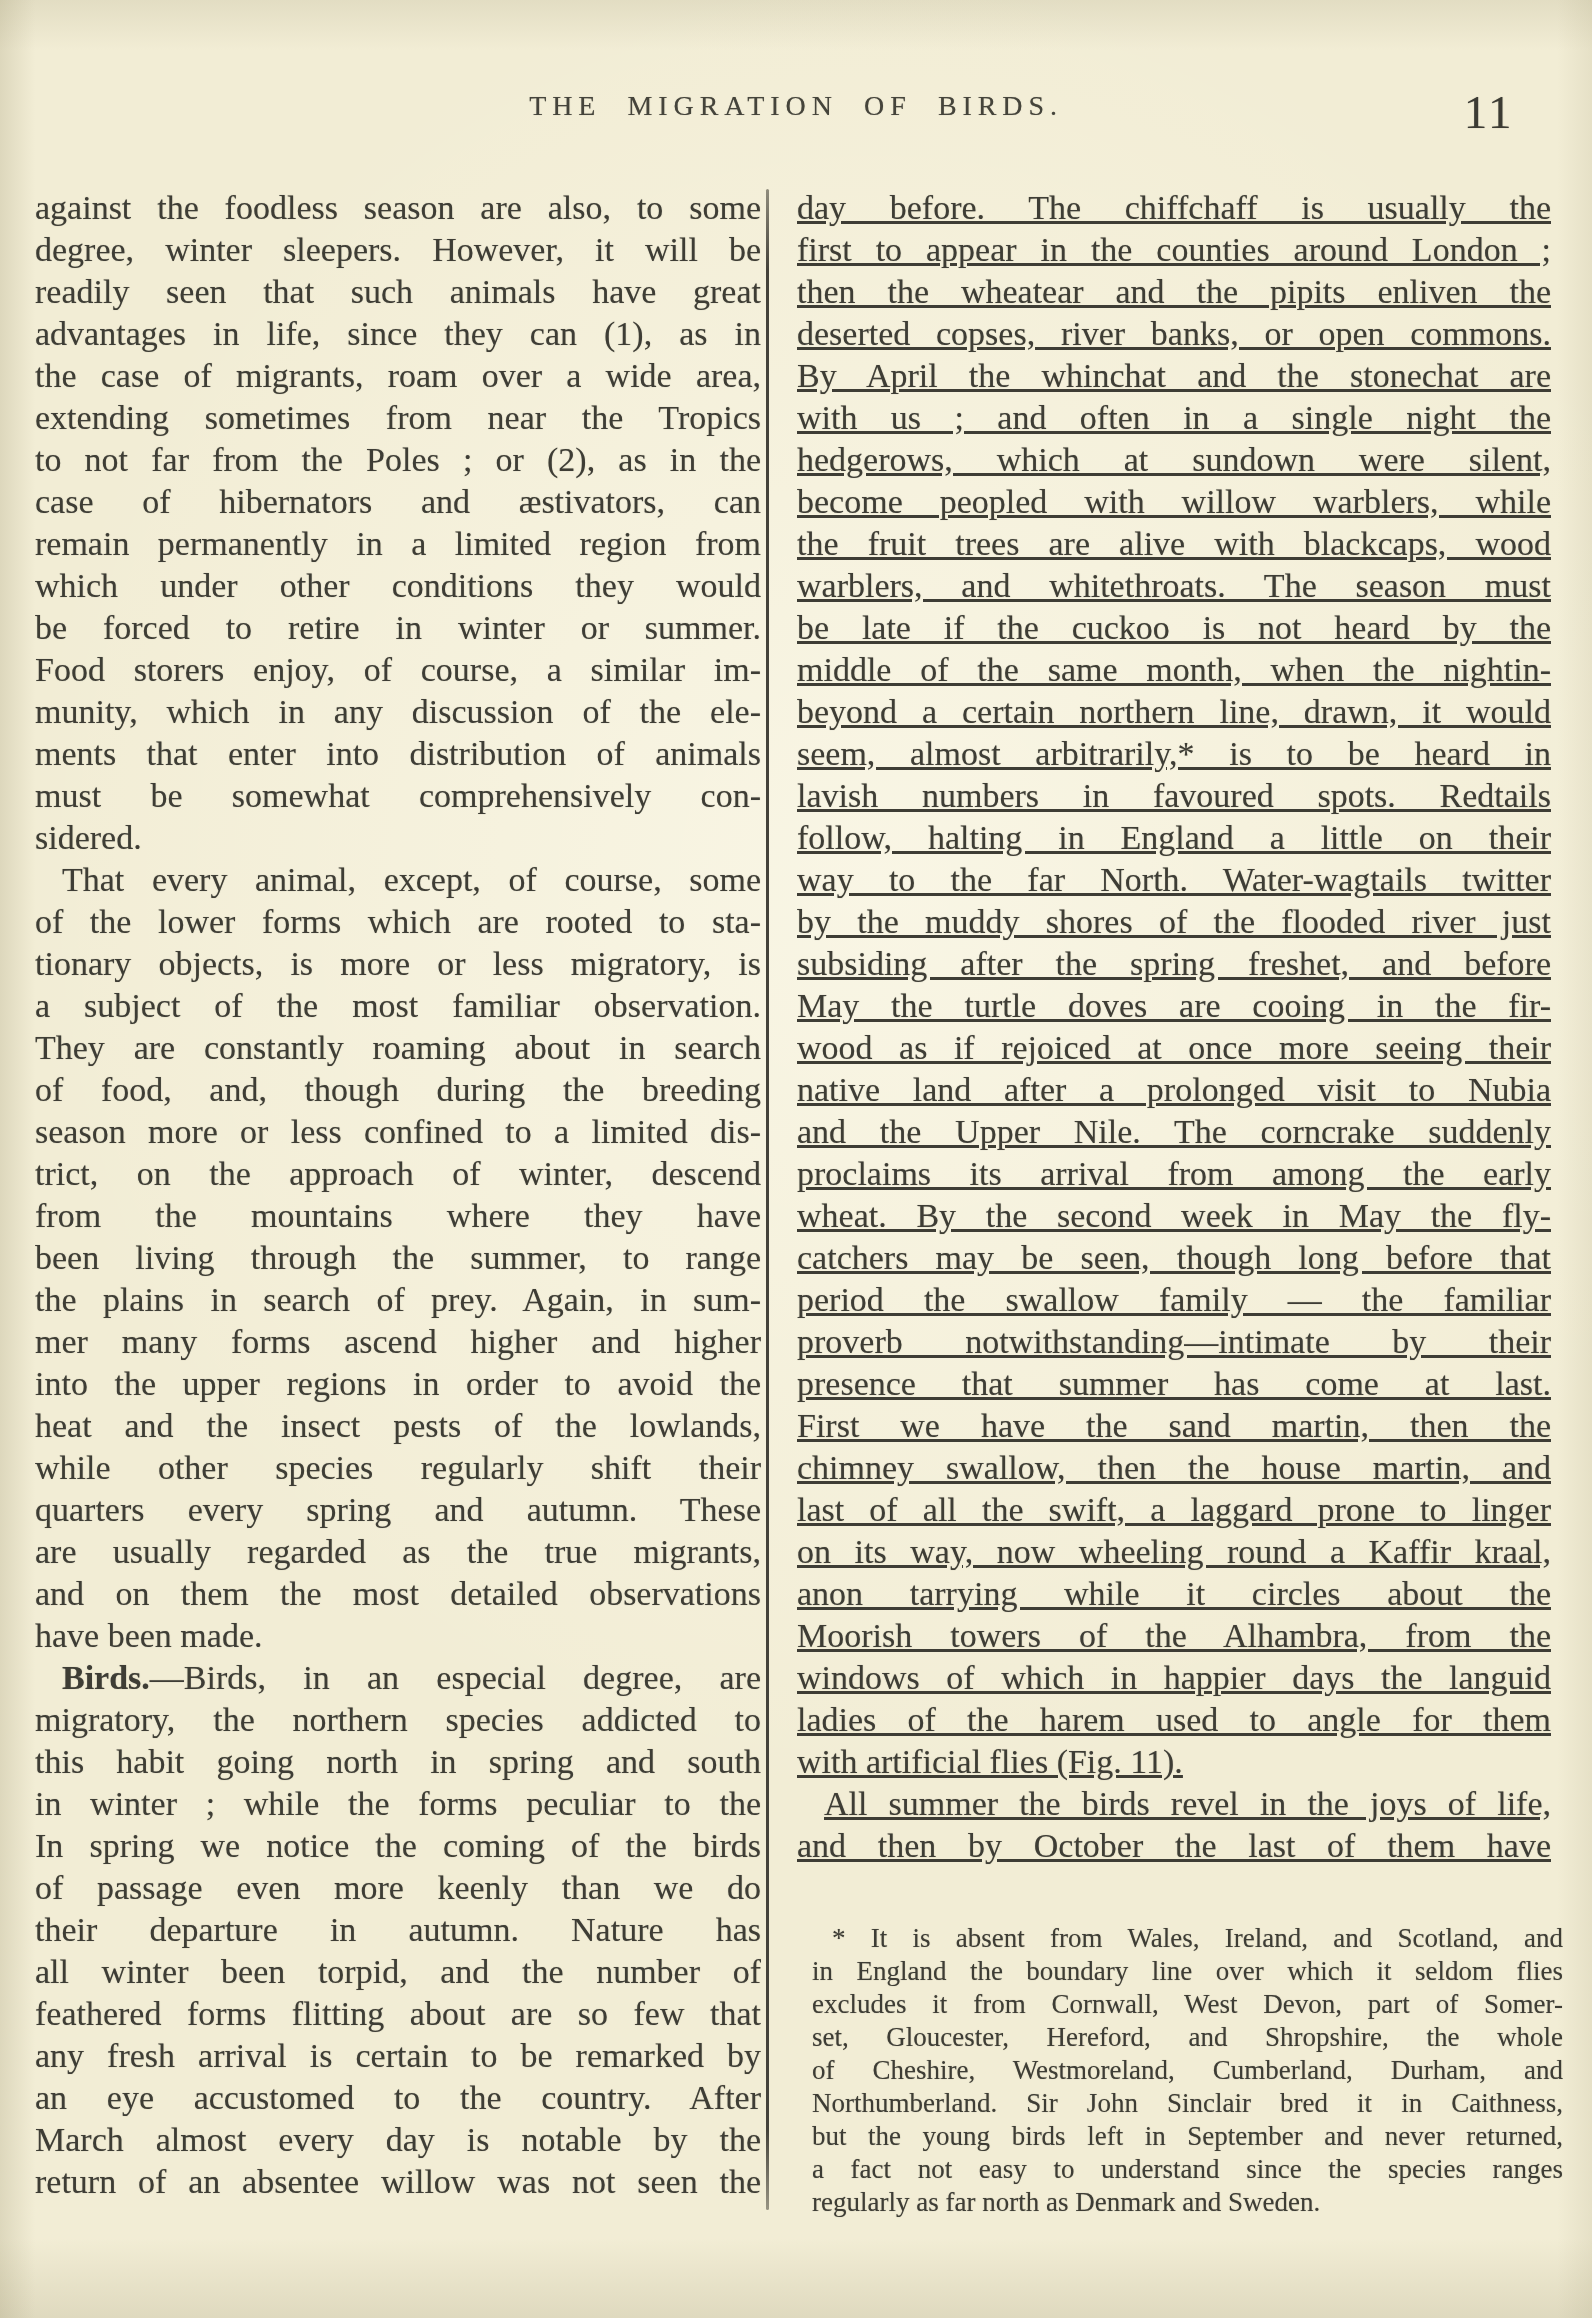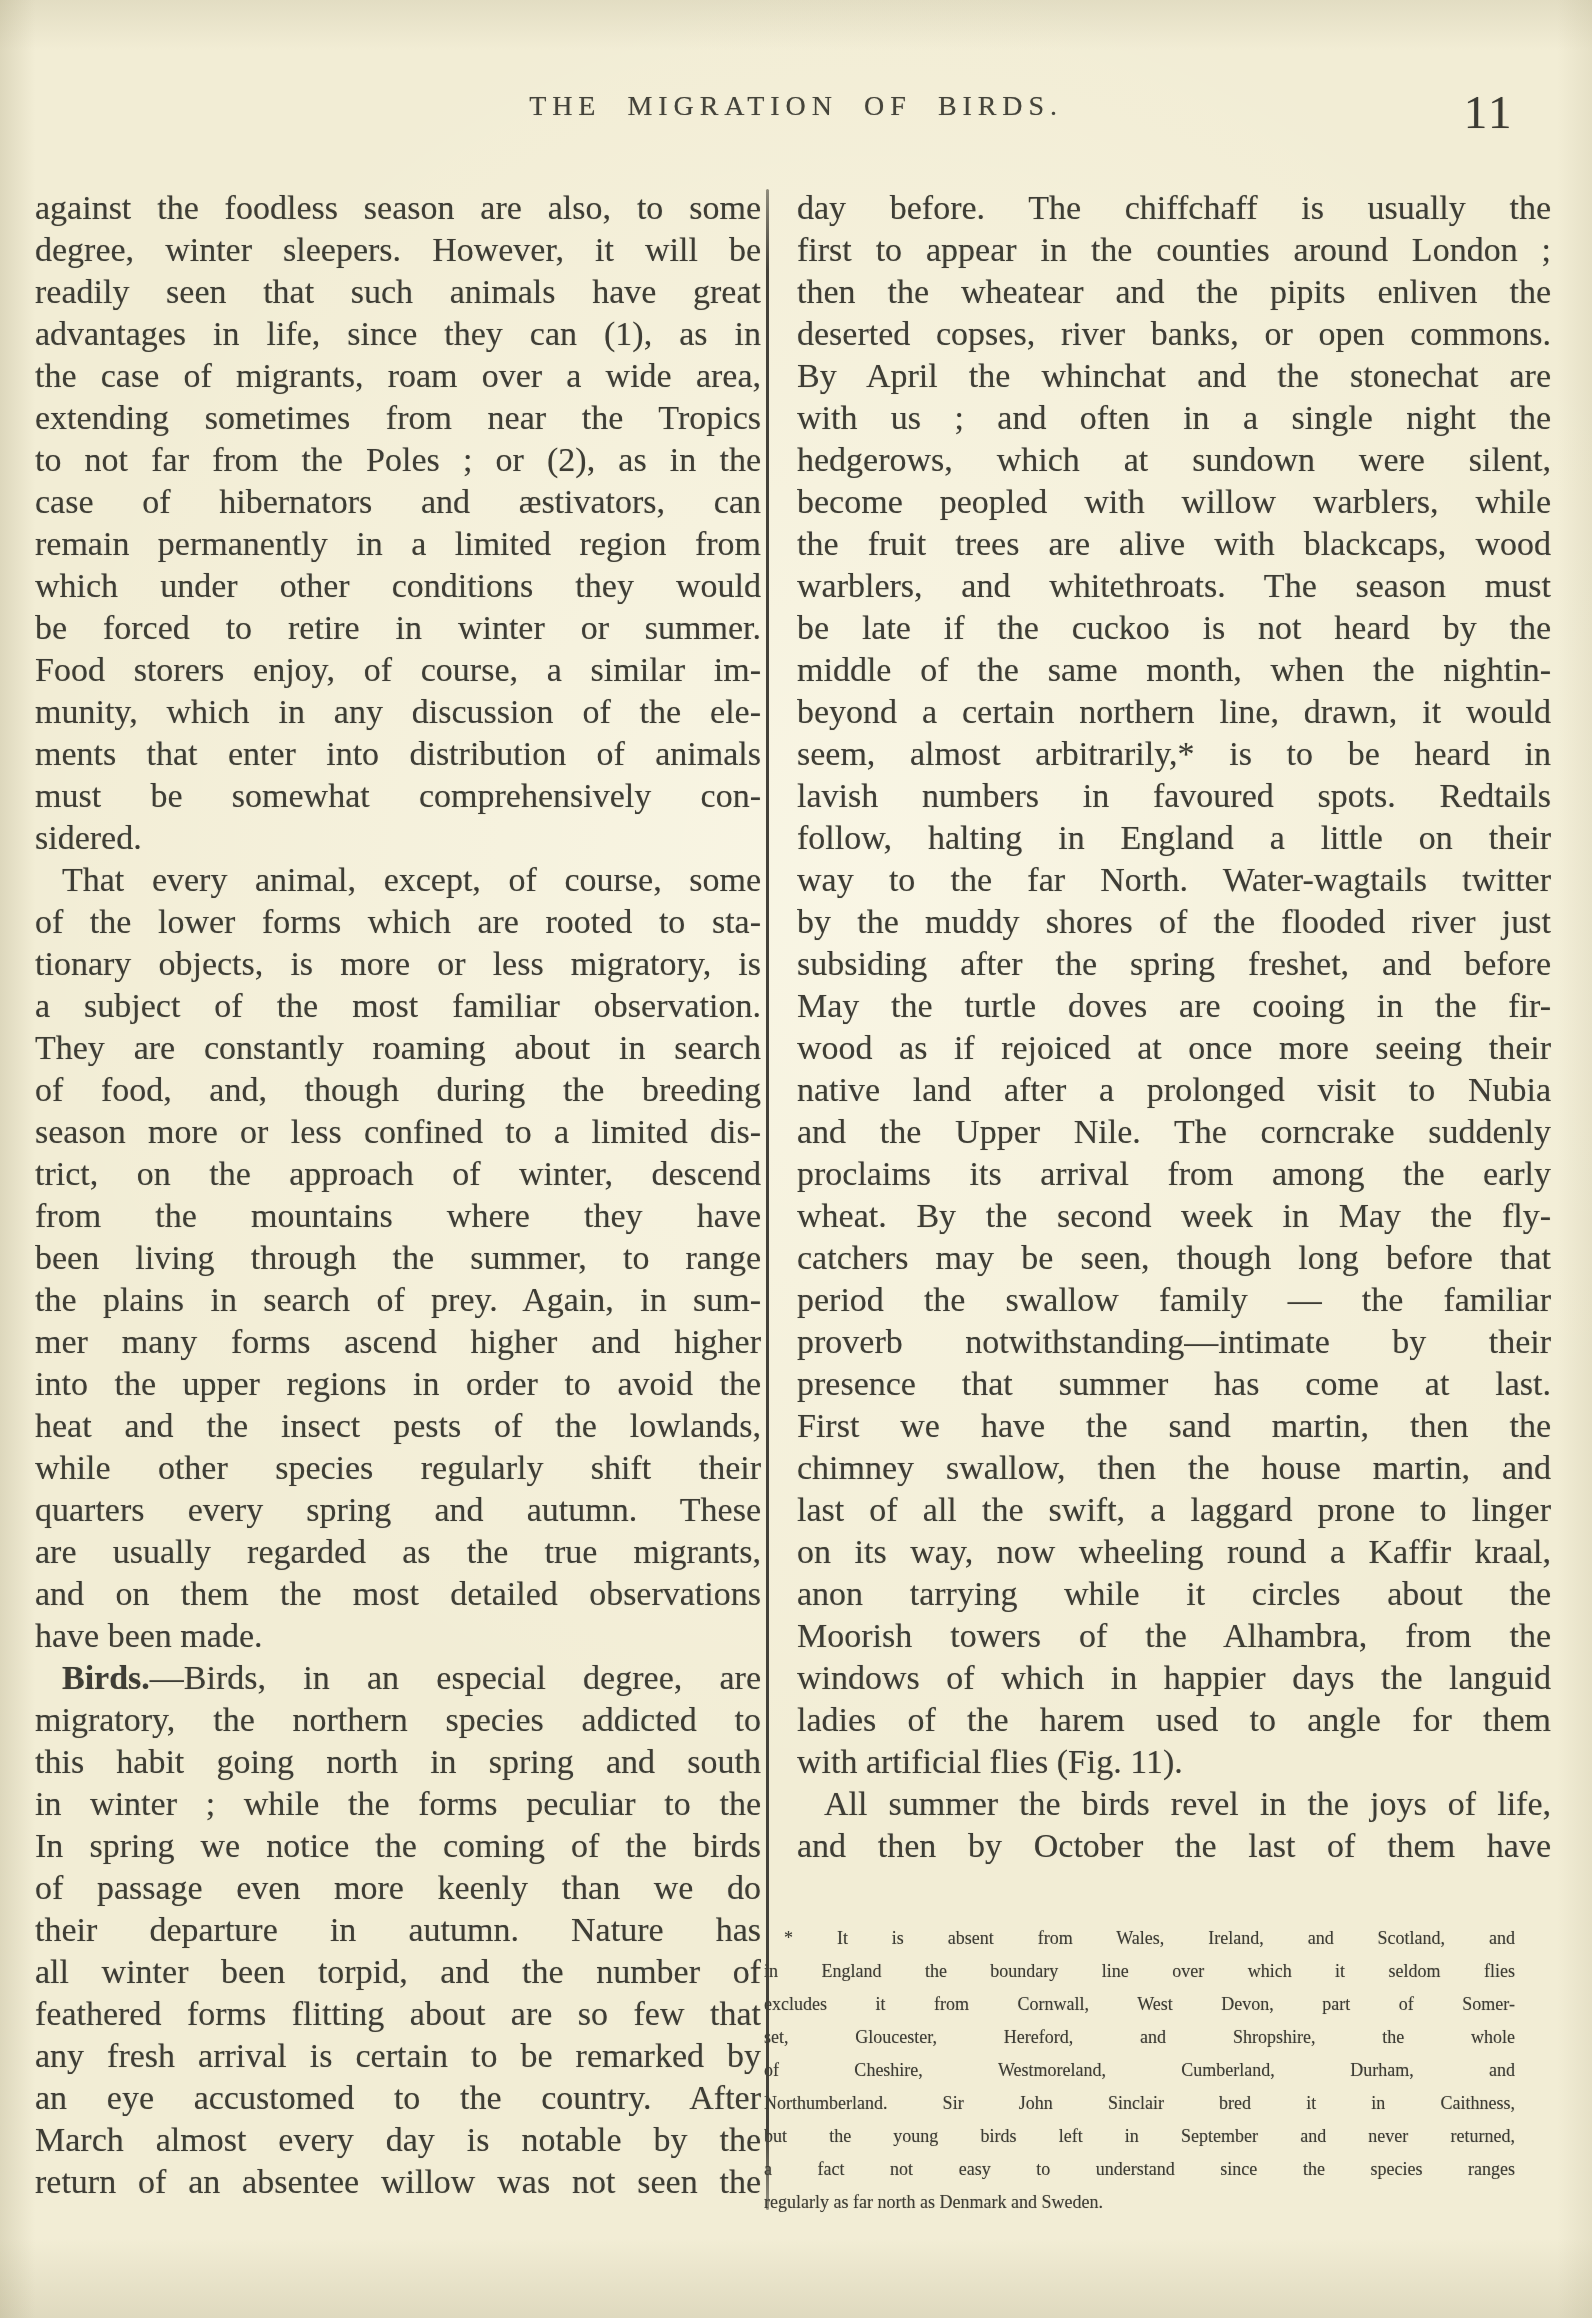--- a/index.html
+++ b/index.html
@@ -30,22 +30,22 @@
     text-shadow:0 0 0.8px rgba(60,59,51,0.5);
   }
   .divider{
     position:absolute;left:766px;top:189px;
     width:2.5px;height:2021px;
     background:linear-gradient(180deg, rgba(62,60,50,0.55) 0%, #44423a 4%, #44423a 96%, rgba(62,60,50,0.5) 100%);
     border-radius:1.7px;
   }
   .col{position:absolute;font-size:34px;}
   .lcol{left:35px;top:187px;width:726px;}
-  .rcol{left:797px;top:187px;width:754px;}
-  .fnote{left:764px;top:1922px;width:751px;font-size:18px;}
+  .rcol{left:797px;top:187px;width:754px;text-decoration:underline;}
+  .fnote{left:812px;top:1922px;width:751px;font-size:27px;}
   .line{
     text-align:justify;
     text-align-last:justify;
     overflow:hidden;
     text-shadow:0 0 1px rgba(62,61,53,0.42);
   }
   .lcol .line{height:42px;line-height:42px;}
   .rcol .line{height:42px;line-height:42px;}
   .fnote .line{height:33px;line-height:33px;}
   .line.end{text-align-last:left;}

